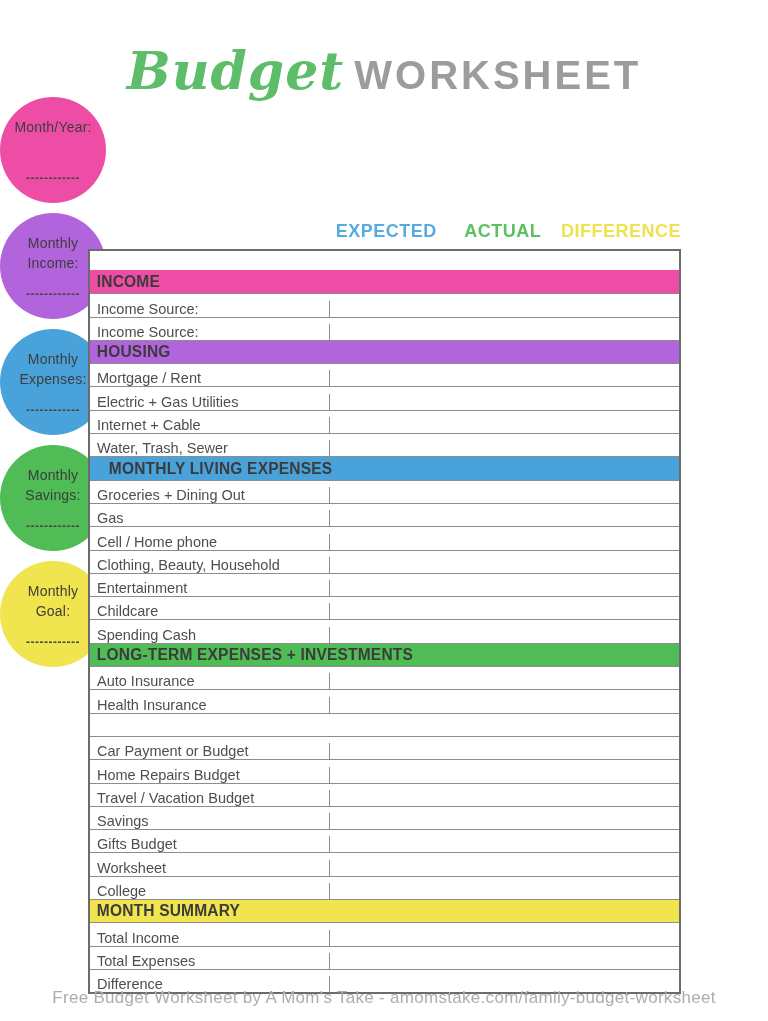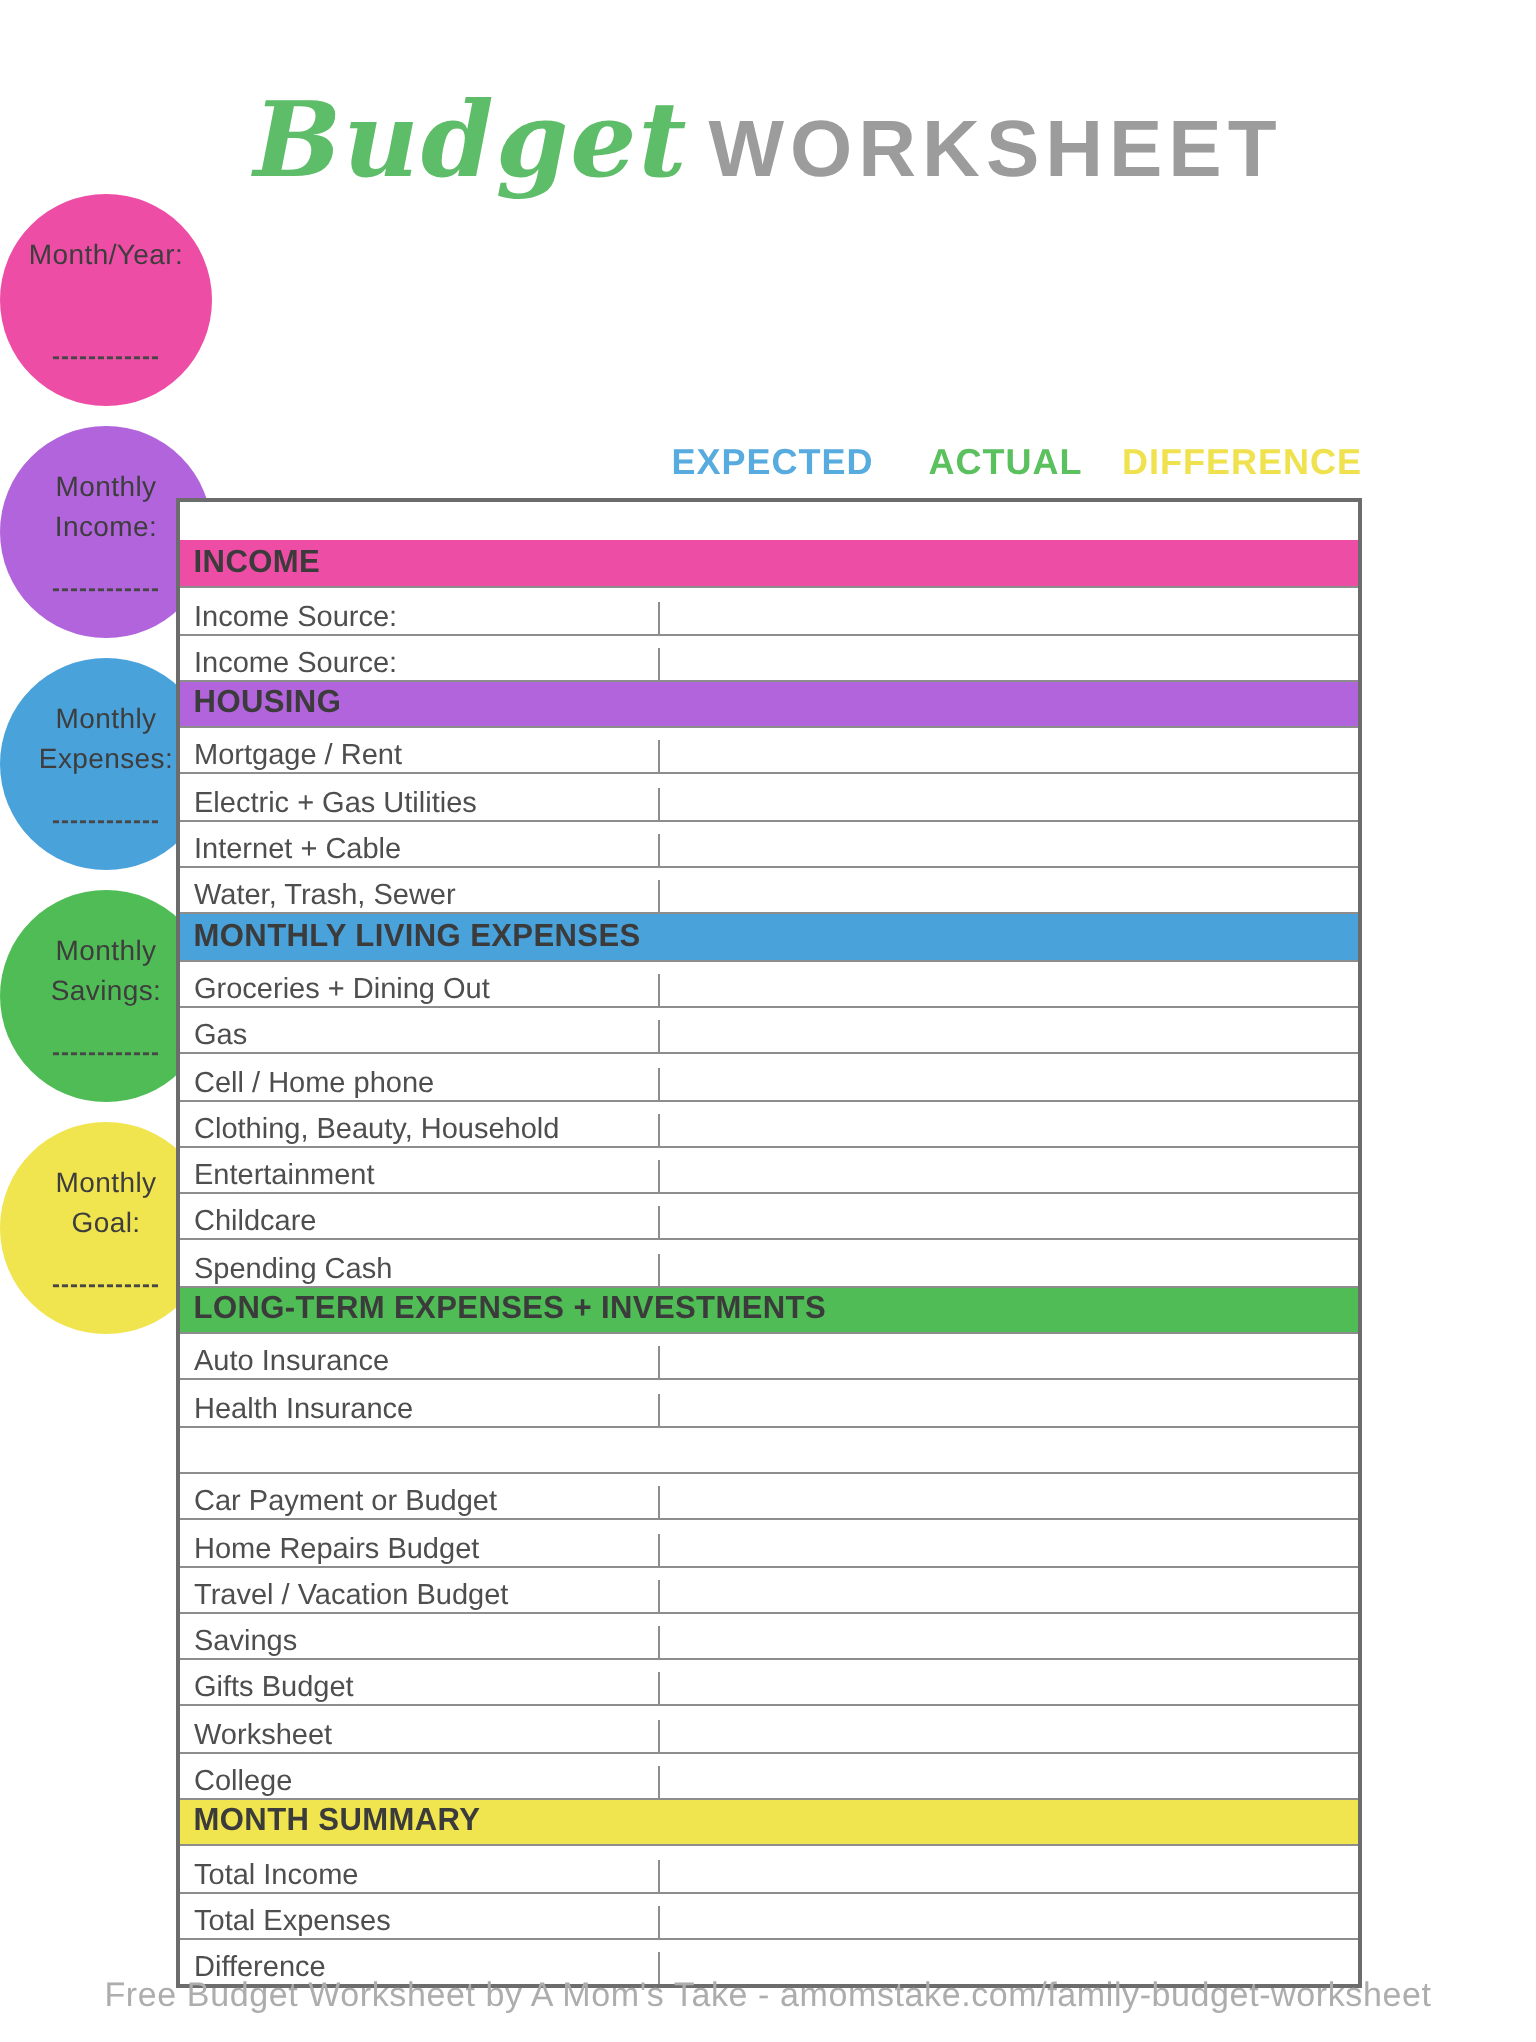--- a/index.html
+++ b/index.html
@@ -143,21 +143,21 @@
       <div class="value-cell"></div>
       <div class="value-cell"></div>
       <div class="value-cell"></div>
     </div>
     <div class="trow">
       <div class="label-cell">Water, Trash, Sewer</div>
       <div class="value-cell"></div>
       <div class="value-cell"></div>
       <div class="value-cell"></div>
     </div>
-    <div class="trow section-row" style="background: rgb(74, 162, 219);">
+    <div class="trow section-row" style="background: rgb(74, 162, 219); padding-left: 12px;">
       <div class="section-title">MONTHLY LIVING EXPENSES</div>
     </div>
     <div class="trow">
       <div class="label-cell">Groceries + Dining Out</div>
       <div class="value-cell"></div>
       <div class="value-cell"></div>
       <div class="value-cell"></div>
     </div>
     <div class="trow">
       <div class="label-cell">Gas</div>

